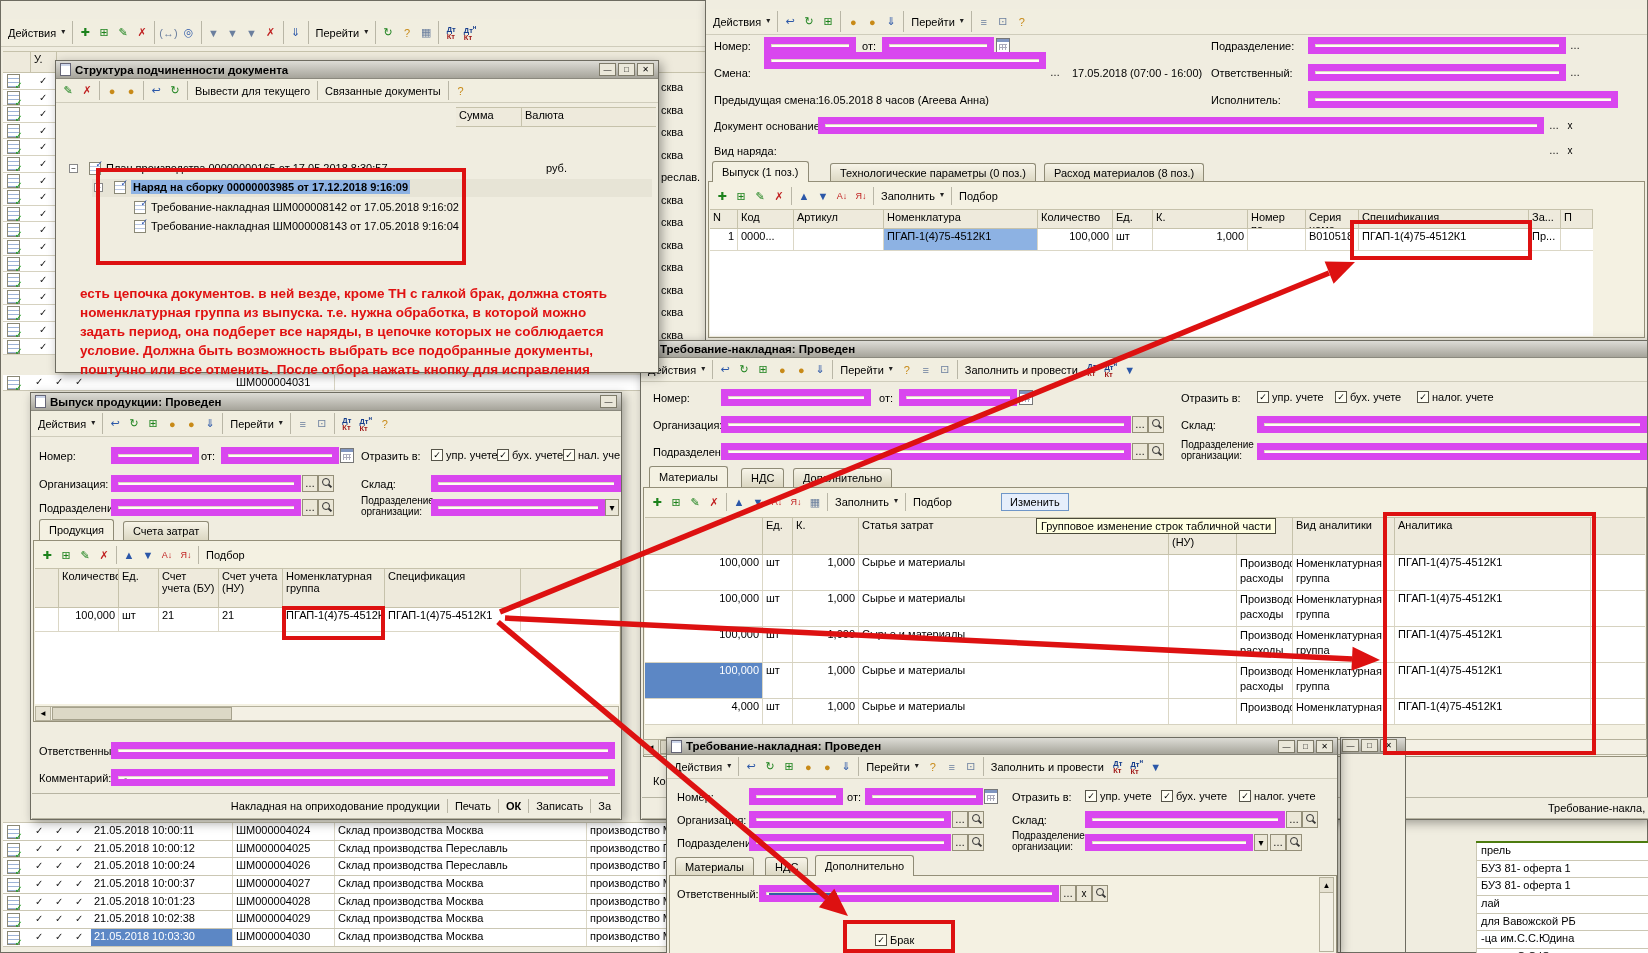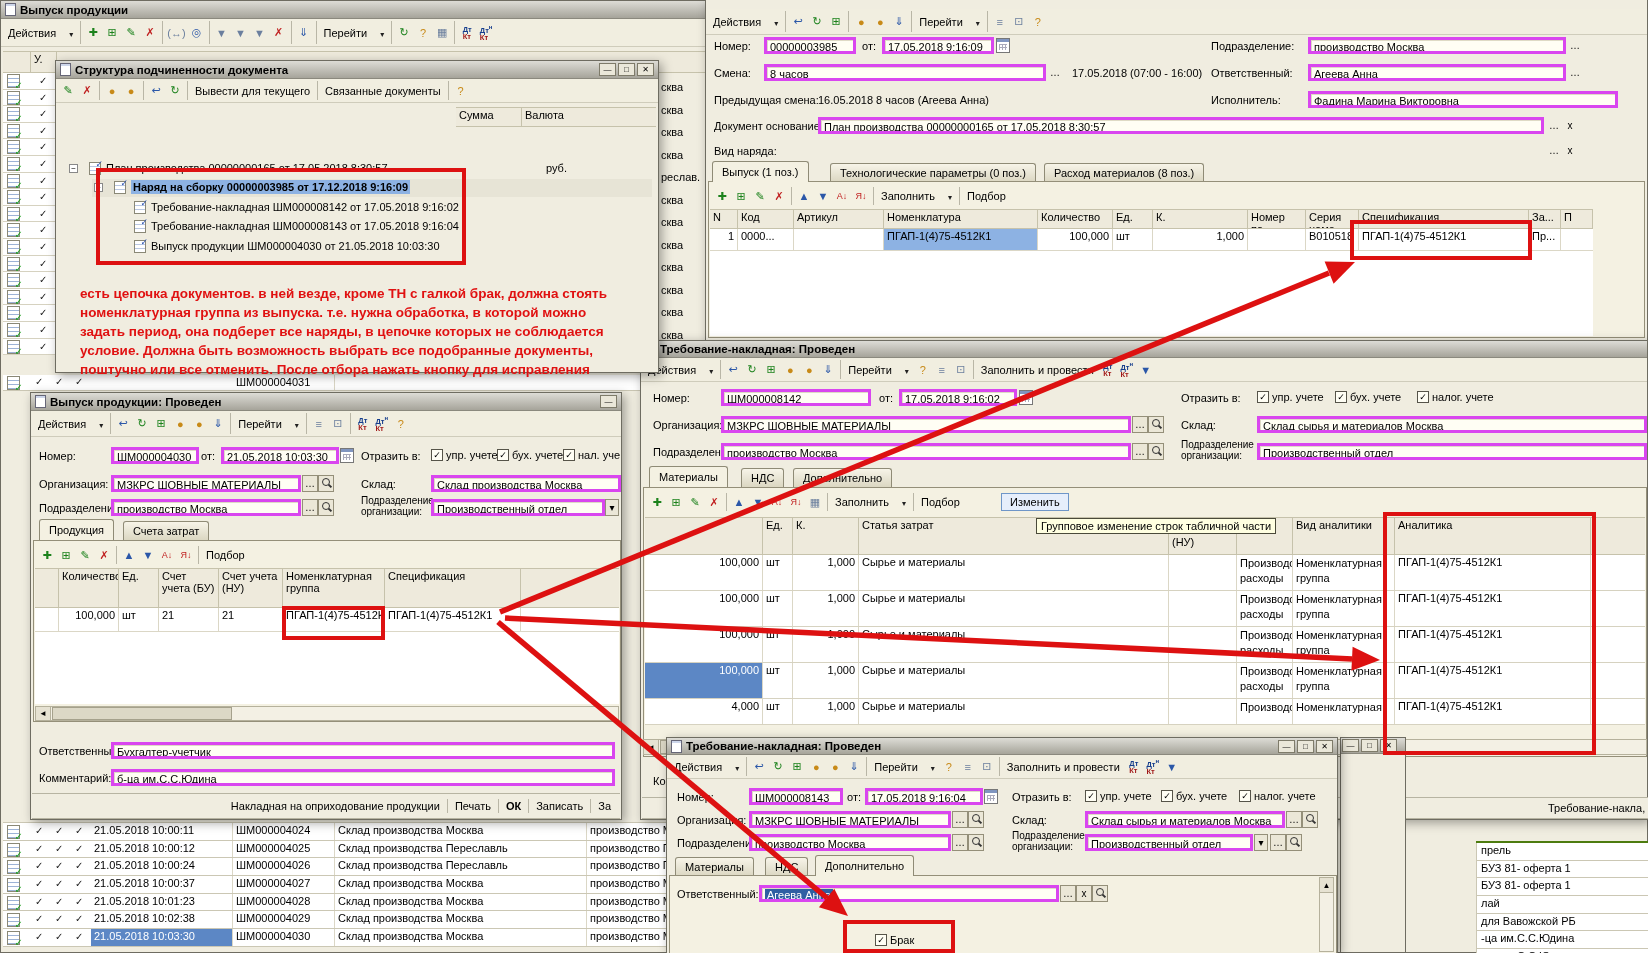--- a/index.html
+++ b/index.html
@@ -7,28 +7,28 @@
 #stage{position:relative;width:1648px;height:953px;overflow:hidden;background:#efece0;
   font-family:"Liberation Sans","DejaVu Sans",sans-serif;font-size:11px;color:#000}
 .abs{position:absolute}
 .win{position:absolute;background:#f0ede0;border:1px solid #6e6c61;box-shadow:3px 3px 10px rgba(0,0,0,.35)}
 .cap{position:absolute;left:0;top:0;right:0;height:18px;display:flex;align-items:center;gap:4px;padding:0 4px;
   background:linear-gradient(#dddcd6,#a6a49a);border-bottom:1px solid #8b897e;font-weight:bold;font-size:11.5px;white-space:nowrap;overflow:hidden}
 .capbtns{margin-left:auto;display:flex;gap:2px}
 .wb{width:17px;height:13px;background:#eae7d9;border:1px solid #7e7b6a;font-size:8px;line-height:11px;text-align:center;font-weight:normal}
 .pg{width:11px;height:13px;background:#fff;border:1px solid #667;flex:none;box-shadow:inset 0 2px 0 #cdd6ea}
 .tb{position:absolute;display:flex;align-items:center;gap:1px;padding:0 3px;background:#f1eee0;border-bottom:1px solid #cfccbb}
-.mi{display:flex;align-items:flex-end;gap:13px;padding:1px 4px;white-space:nowrap}
+.mi{display:flex;align-items:flex-start;gap:5px;padding:1px 4px;white-space:nowrap}
 .car{font-size:8px;color:#222}
 .ib{min-width:18px;height:17px;display:inline-flex;align-items:center;justify-content:center;font-size:11px;padding:0 1px}
 .g{color:#1c821c}.r{color:#c02020}.b{color:#2b57a8}.o{color:#c88a18}.gr{color:#6b7f9e}
 .sep{width:1px;align-self:stretch;margin:2px 2px;background:#b9b6a6}
 .lb{position:absolute;white-space:nowrap}
 .lb2{position:absolute;white-space:nowrap;font-size:10px;line-height:10px}
-.fld{position:absolute;height:17px;background:#fffef4;border:3px solid #d946ef;box-shadow:inset 1px 1px 0 #dedac5;padding:1px 3px;white-space:nowrap;overflow:hidden}
+.fld{position:absolute;height:17px;background:#fffef4;border:7px solid #d946ef;box-shadow:inset 1px 1px 0 #dedac5;padding:1px 3px;white-space:nowrap;overflow:hidden}
 .sb{position:absolute;width:16px;height:17px;background:#ebe7d7;border:1px solid #948f79;font-size:10px;line-height:14px;text-align:center}
 .cbw{position:absolute;display:flex;align-items:center;gap:3px;white-space:nowrap}
 .cbx{width:12px;height:12px;background:#fffef4;border:1px solid #565449;font-size:9px;line-height:10px;text-align:center;font-weight:bold;flex:none}
 .tab{position:absolute;height:19px;display:flex;align-items:center;padding:0 9px;white-space:nowrap;
   background:linear-gradient(#f7f4e8,#dbd7c2);border:1px solid #8f8b76;border-bottom:none;border-radius:3px 3px 0 0}
 .tab.act{background:#f4f1e2;height:21px;z-index:2}
 .pan{position:absolute;background:#f4f1e2;border:1px solid #948f79}
 .gh{position:absolute;background:#eeeadc;border-right:1px solid #c6c2ab;border-top:1px solid #c6c2ab;border-bottom:1px solid #c6c2ab;padding:1px 3px;overflow:hidden}
 .row{position:absolute;background:#fff}
 .c{position:absolute;top:0;bottom:0;border-right:1px solid #dbd7c6;padding:1px 3px;white-space:nowrap;overflow:hidden}
@@ -75,24 +75,20 @@
 .trow .l2{display:block;line-height:15px}
 .trrow{position:absolute;height:19px;width:100%;display:block}
 .trtxt{position:absolute;white-space:nowrap}
 </style>
 </head>
 <body>
 
 <div id="stage">
 
   <div class="win" id="w-main" style="left:0;top:0;width:1648px;height:953px;box-shadow:none;z-index:1">
-    <div class="cap" style="width:705px;right:auto">
-      <span class="pg"></span>
-      <span>Выпуск продукции</span>
-    </div>
     <div class="cap" style="left:705px;width:943px;height:9px;border-bottom:1px solid #8b897e"></div>
     <div class="tb" style="left:0;top:18px;width:705px;height:28px">
       <span class="mi">
           <span>Действия</span>
           <span class="car">▾</span>
         </span>
       <span class="sep"></span>
       <span class="ib g">✚</span>
       <span class="ib g">⊞</span>
       <span class="ib g">✎</span>
@@ -344,21 +340,21 @@
     <span class="lb" style="left:8px;top:40px">Номер:</span>
     <div class="fld" style="left:58px;top:37px;width:92px">00000003985</div>
     <span class="lb" style="left:156px;top:40px">от:</span>
     <div class="fld" style="left:176px;top:37px;width:112px">17.05.2018  9:16:09</div>
     <span class="cal" style="left:290px;top:38px"></span>
     <span class="lb" style="left:505px;top:40px">Подразделение:</span>
     <div class="fld" style="left:602px;top:37px;width:258px">производство Москва</div>
     <button class="sb" style="left:861px;top:37px;border:none;background:none">…</button>
 
     <span class="lb" style="left:8px;top:67px">Смена:</span>
-    <div class="fld" style="left:58px;top:64px;width:282px">8 часов</div>
+    <div class="fld" style="left:58px;top:52px;width:282px">8 часов</div>
     <button class="sb" style="left:341px;top:64px;border:none;background:none">…</button>
     <span class="lb" style="left:366px;top:67px">17.05.2018 (07:00 - 16:00)</span>
     <span class="lb" style="left:505px;top:67px">Ответственный:</span>
     <div class="fld" style="left:602px;top:64px;width:258px">Агеева Анна</div>
     <button class="sb" style="left:861px;top:64px;border:none;background:none">…</button>
 
     <span class="lb" style="left:8px;top:94px">Предыдущая смена:</span>
     <span class="lb" style="left:112px;top:94px">16.05.2018 8 часов (Агеева Анна)</span>
     <span class="lb" style="left:505px;top:94px">Исполнитель:</span>
     <div class="fld" style="left:602px;top:91px;width:310px">Фадина Марина Викторовна</div>
@@ -688,24 +684,20 @@
       <span class="trtxt selL" style="left:75px;top:1px;font-weight:bold;padding:1px 2px">Наряд на сборку 00000003985 от 17.12.2018 9:16:09</span>
     </div>
     <div class="trrow" style="top:138px">
       <span class="tdoc" style="left:78px;top:2px"></span>
       <span class="trtxt" style="left:95px;top:2px">Требование-накладная ШМ000008142 от 17.05.2018 9:16:02</span>
     </div>
     <div class="trrow" style="top:157px">
       <span class="tdoc" style="left:78px;top:2px"></span>
       <span class="trtxt" style="left:95px;top:2px">Требование-накладная ШМ000008143 от 17.05.2018 9:16:04</span>
     </div>
-    <div class="trrow" style="top:177px">
-      <span class="tdoc" style="left:78px;top:2px"></span>
-      <span class="trtxt" style="left:95px;top:2px">Выпуск продукции ШМ000004030 от 21.05.2018 10:03:30</span>
-    </div>
   </div>
 
   <div class="note" style="left:80px;top:284px">
 
   <div>есть цепочка документов. в ней везде, кроме ТН с галкой брак, должна стоять</div>
       <div>номенклатурная группа из выпуска. т.е. нужна обработка, в которой можно</div>
       <div>задать период, она подберет  все наряды, в цепочке которых не соблюдается</div>
       <div>условие. Должна быть возможность выбрать все подобранные документы,</div>
       <div>поштучно или все отменить. После отбора нажать кнопку для исправления</div>
     </div>

